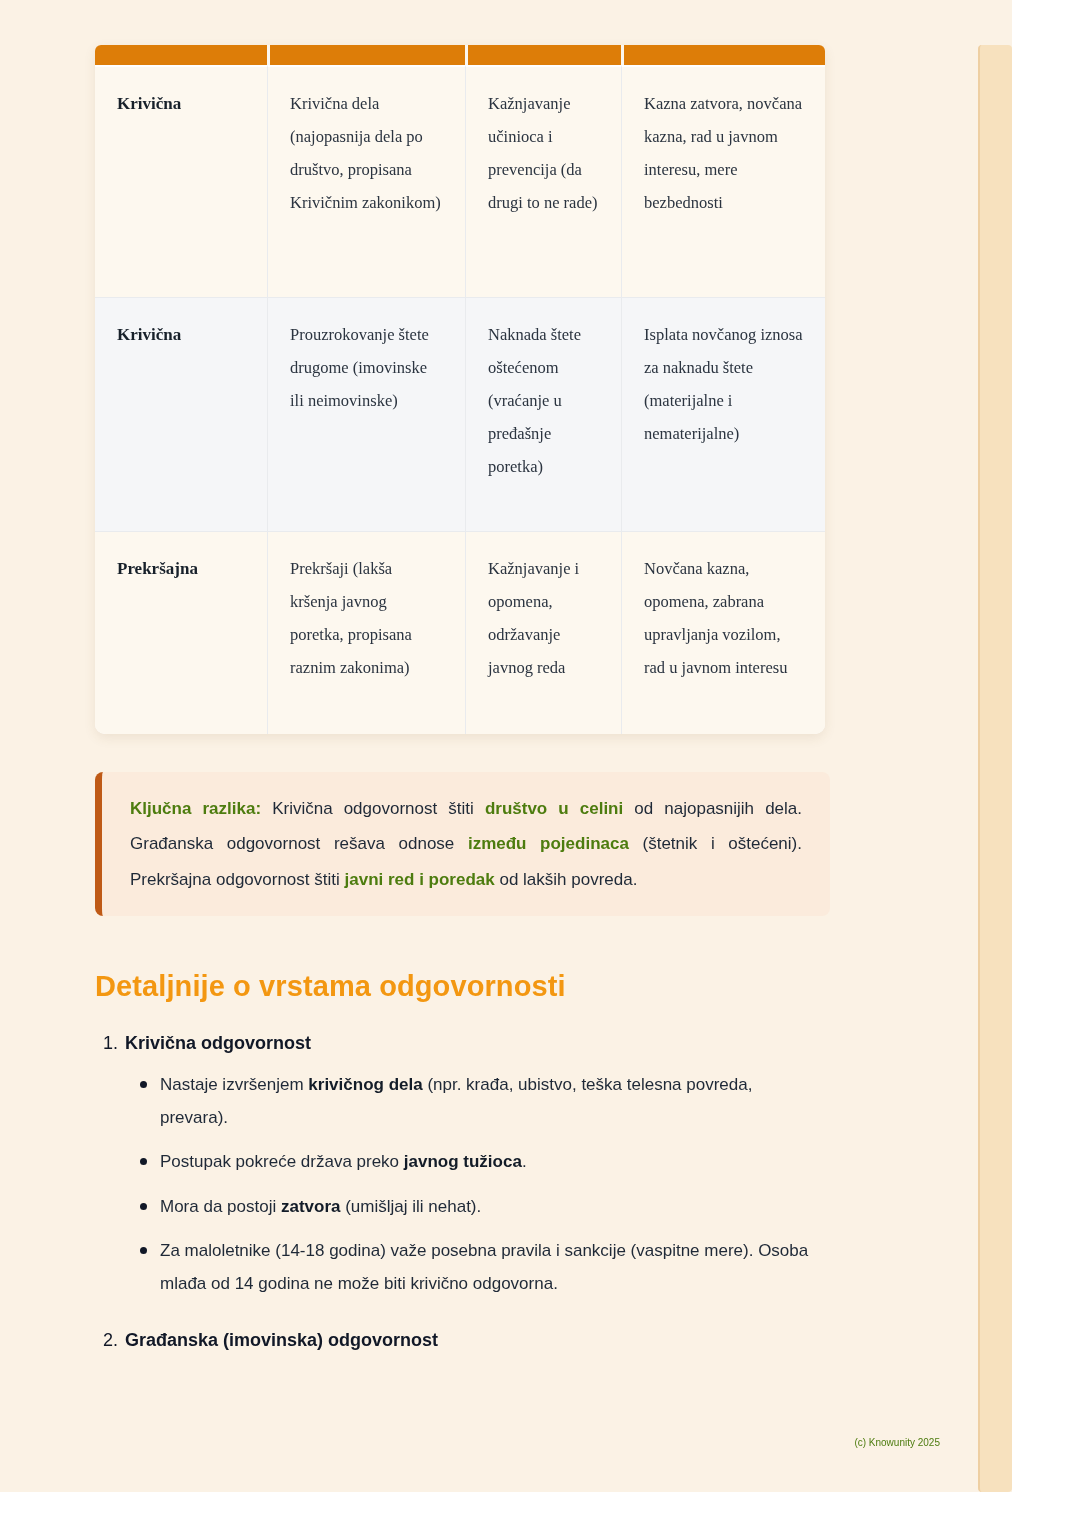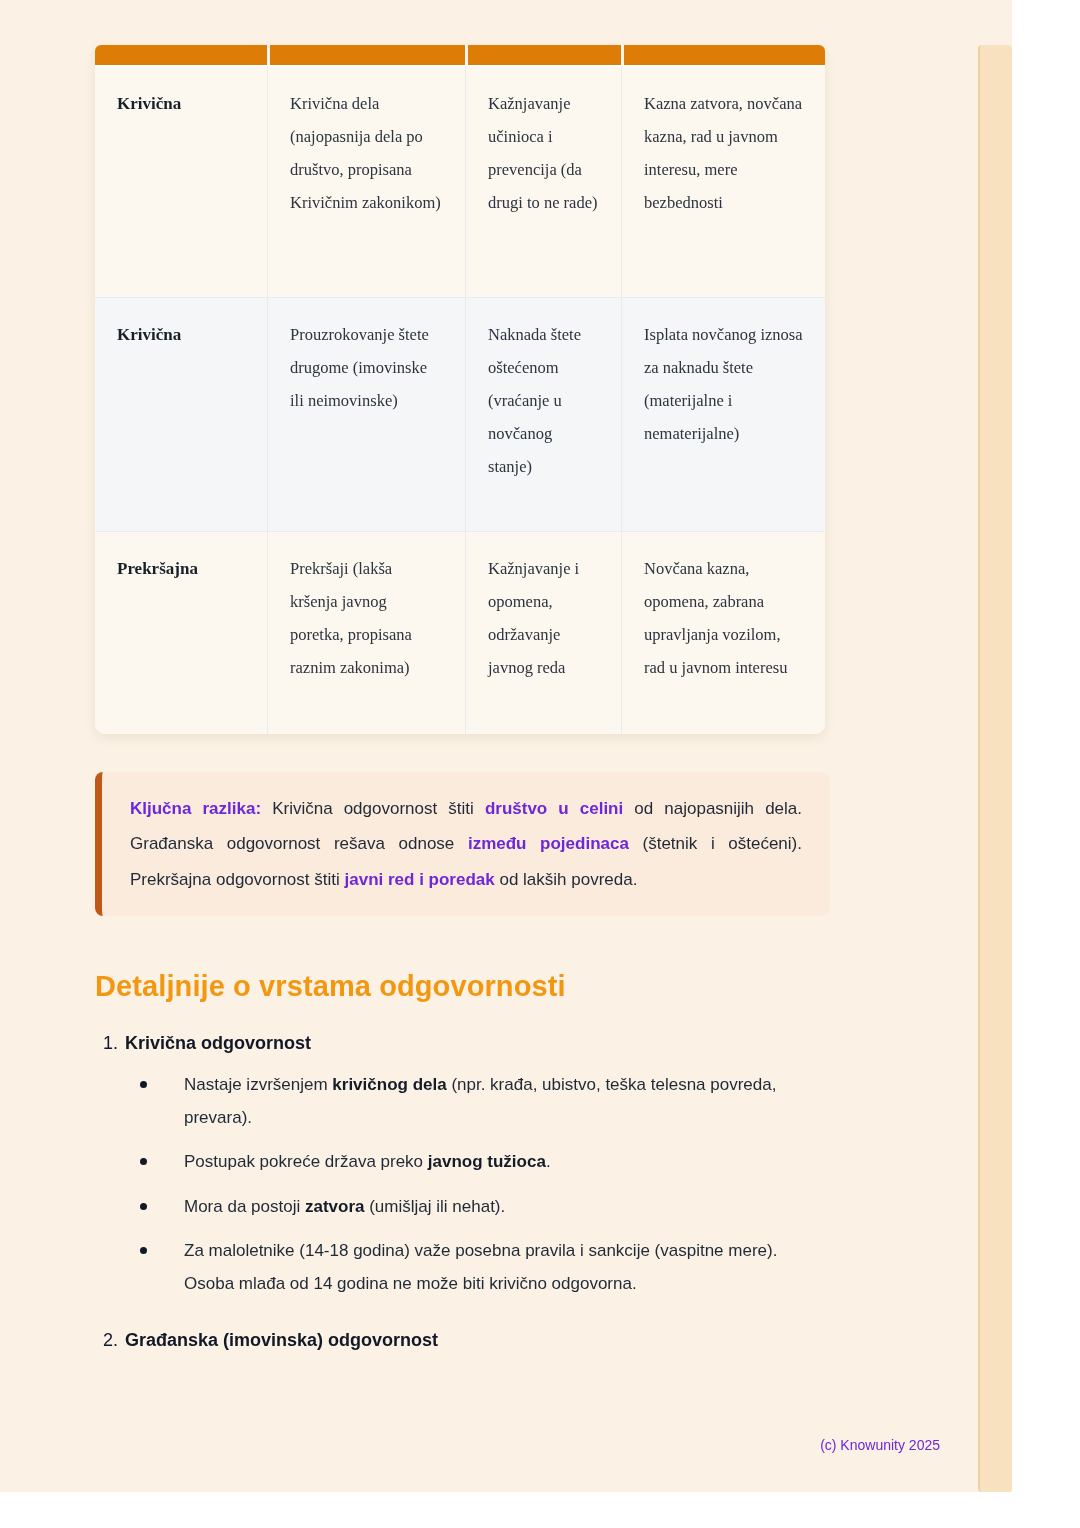--- a/index.html
+++ b/index.html
@@ -74,21 +74,21 @@
     width: 735px;
     background: var(--callout-bg, #FBEBDC);
     border-left: 7px solid var(--callout-border, #BF5A16);
     border-radius: 8px;
     padding: 19px 28px 19px 28px;
     font-size: 17px;
     line-height: 2.08;
     color: #1f2937;
     text-align: justify;
   }
-  .callout b { color: #6d28d9; }
+  .callout b { color: #4d7c0f; }
 
   
   .section-heading {
     margin-top: 54px;
     font-size: 29px;
     font-weight: 700;
     color: var(--heading-orange, #F39711);
     letter-spacing: 0.1px;
   }
   .num-item { margin-top: 30px; }
@@ -98,21 +98,20 @@
     color: #111827;
     padding-left: 8px;
   }
   .num-head .num { margin-right: 7px; }
   .num-head .ttl { font-weight: 700; }
   .bullets { margin-top: 14px; }
   .bullet {
     display: flex;
     padding-left: 45px;
     margin-bottom: 11px;
-    gap: 24px;
   }
   .dot {
     flex: 0 0 auto;
     width: 7px; height: 7px;
     border-radius: 50%;
     background: #111827;
     margin-top: 13px;
     margin-right: 13px;
   }
   .btext {
@@ -121,22 +120,22 @@
     color: #1f2937;
     width: 662px;
   }
   .btext b { color: #131c28; }
 
   
   .footer-credit {
     position: absolute;
     right: 72px;
     top: 1437px;
-    font-size: 14px;
-    color: #6d28d9;
+    font-size: 10px;
+    color: #4d7c0f;
   }
 </style>
 </head>
 <body>
 
 <div class="page">
 
   <div class="edge-band"></div>
 
   <div class="content">
@@ -165,21 +164,21 @@
       </div>
 
       <div class="tbl-row row-1">
         <div class="cell lbl bg-gray c0">
             <span>Krivična</span>
           </div>
         <div class="cell bg-gray cL">
             <span>Prouzrokovanje štete drugome (imovinske ili neimovinske)</span>
           </div>
         <div class="cell bg-gray cL">
-            <span>Naknada štete oštećenom (vraćanje u novčanog stanje)</span>
+            <span>Naknada štete oštećenom (vraćanje u pređašnje poretka)</span>
           </div>
         <div class="cell bg-gray cL">
             <span>Isplata novčanog iznosa za naknadu štete (materijalne i nematerijalne)</span>
           </div>
       </div>
 
       <div class="tbl-row row-2">
         <div class="cell lbl bg-cream c0">
             <span>Prekršajna</span>
           </div>

